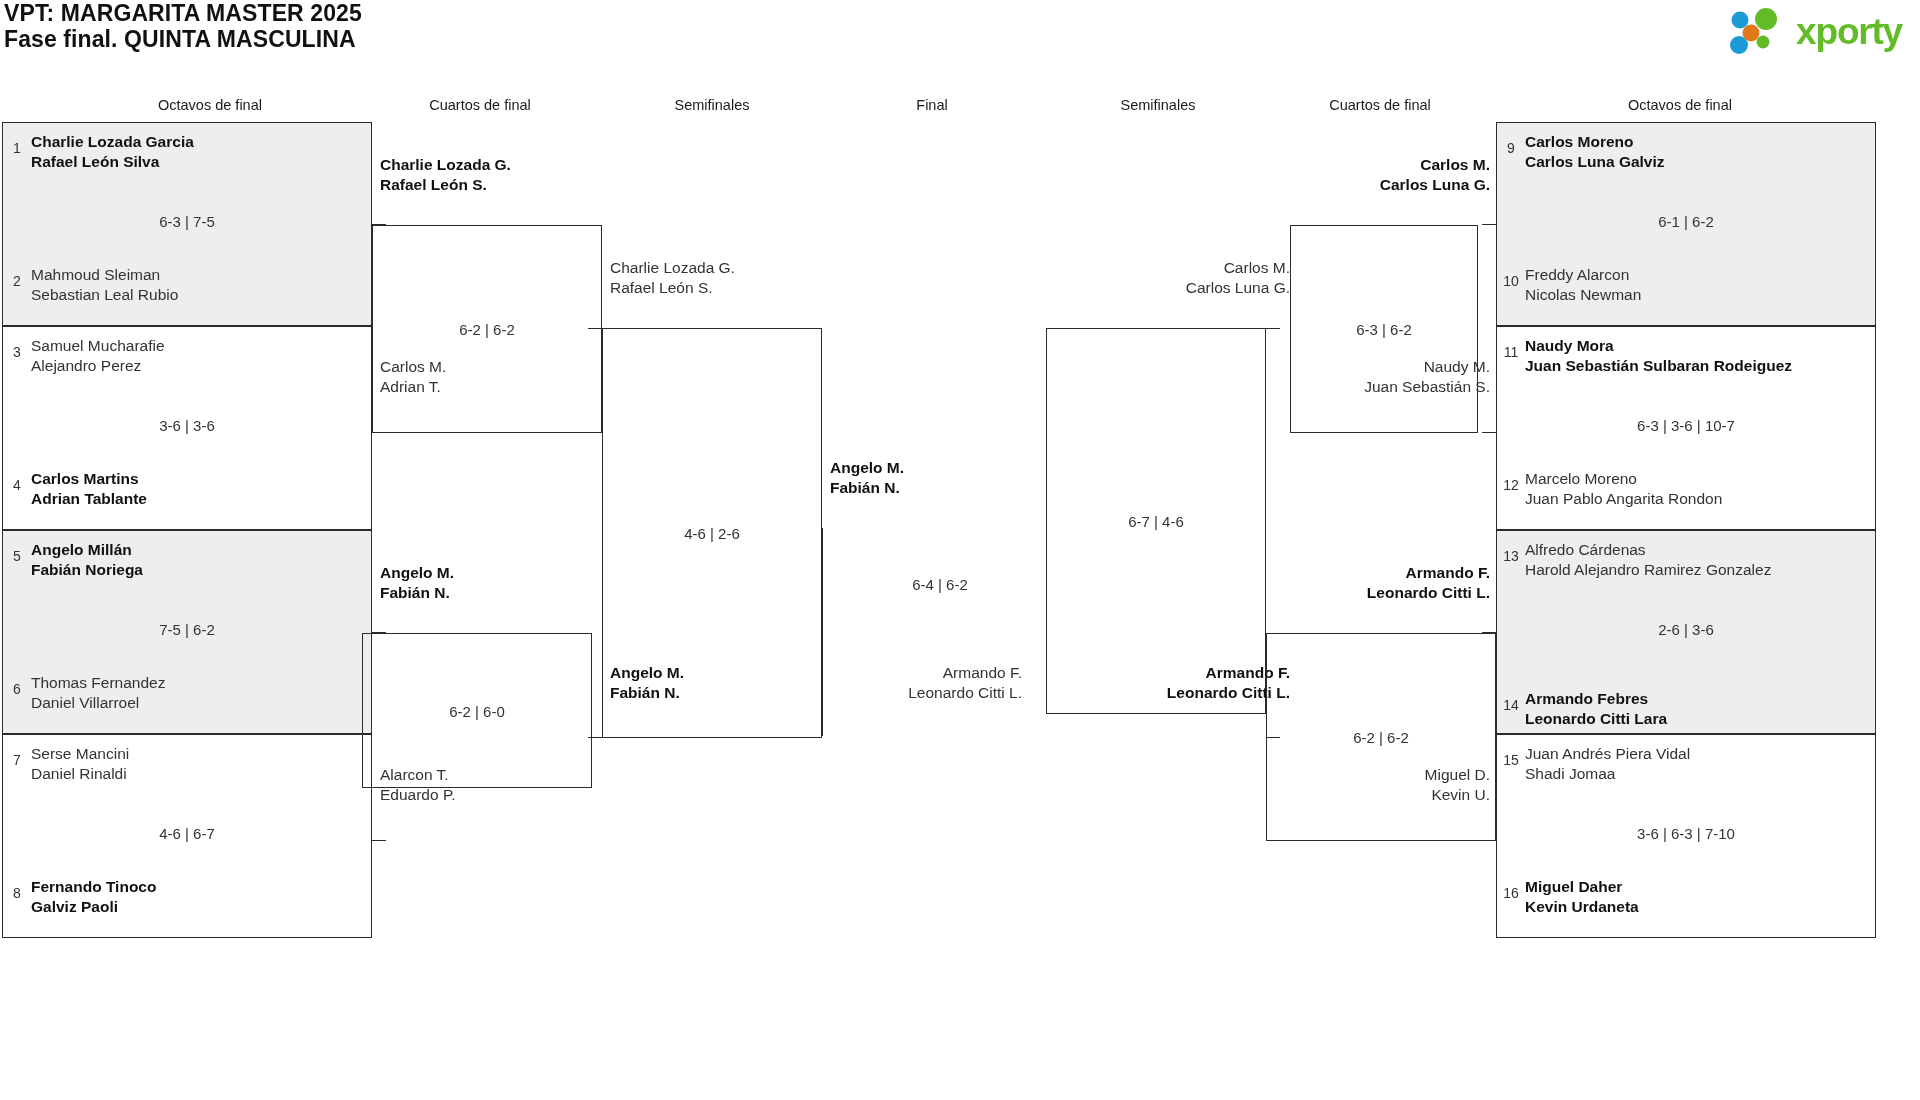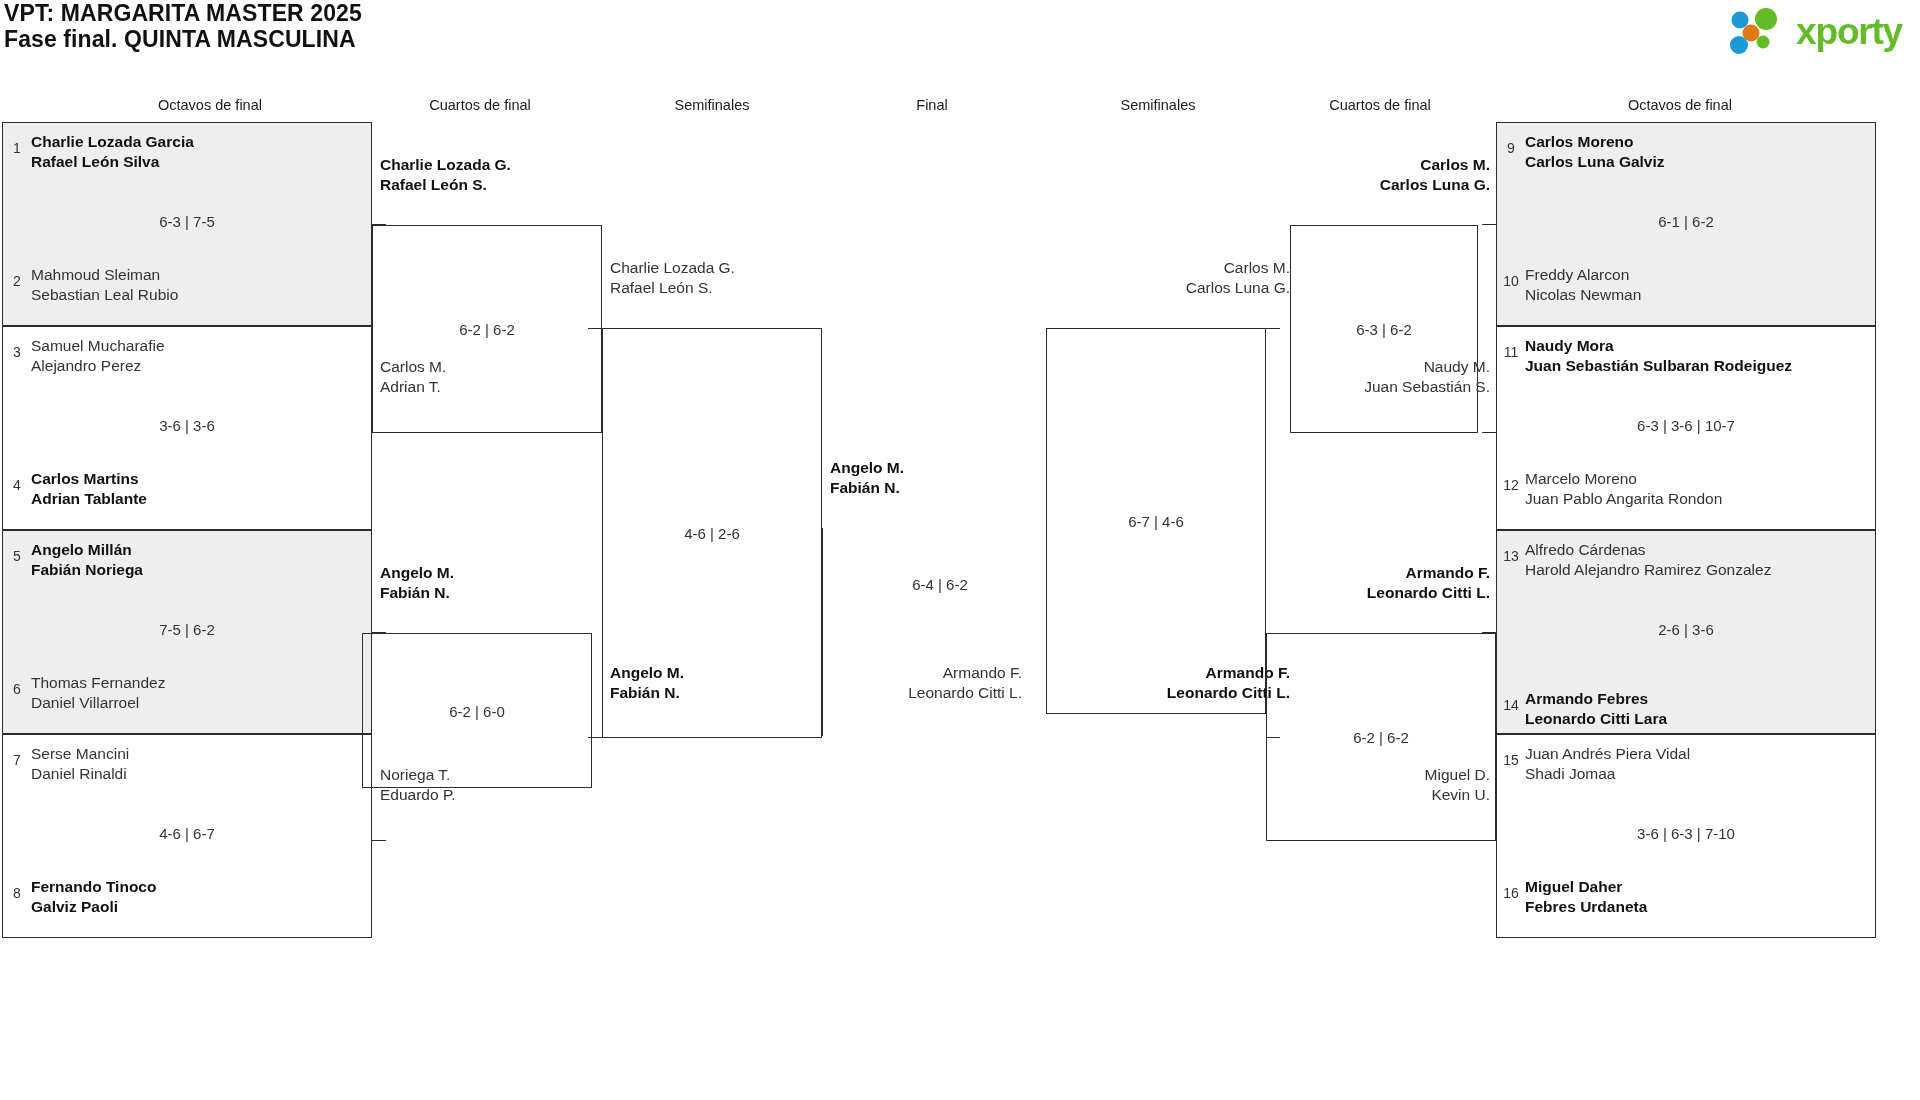--- a/index.html
+++ b/index.html
@@ -181,21 +181,21 @@
   </div>
 
   <div class="lbl win" style="left:380px; top:563px;">
     <div>Angelo M.</div>
     <div>Fabián N.</div>
   </div>
   <div class="box" style="left:362px; top:633px; width:230px; height:155px;">
     <div class="score">6-2 | 6-0</div>
   </div>
   <div class="lbl" style="left:380px; top:765px;">
-    <div>Noriega T.</div>
+    <div>Alarcon T.</div>
     <div>Eduardo P.</div>
   </div>
 
   <div class="lbl" style="left:610px; top:258px;">
     <div>Charlie Lozada G.</div>
     <div>Rafael León S.</div>
   </div>
   <div class="box" style="left:602px; top:328px; width:220px; height:410px;">
     <div class="score">4-6 | 2-6</div>
   </div>
@@ -311,21 +311,21 @@
       <div class="names">
         <div>Juan Andrés Piera Vidal</div>
         <div>Shadi Jomaa</div>
       </div>
     </div>
     <div class="score" style="top:90px;">3-6 | 6-3 | 7-10</div>
     <div class="team" style="top:139px;">
       <div class="seed">16</div>
       <div class="names win">
         <div>Miguel Daher</div>
-        <div>Febres Urdaneta</div>
+        <div>Kevin Urdaneta</div>
       </div>
     </div>
   </div>
 
   <div class="connector" style="left:372px; top:224px; width:14px; height:1px;"></div>
   <div class="connector" style="left:372px; top:432px; width:14px; height:1px;"></div>
   <div class="connector" style="left:372px; top:632px; width:14px; height:1px;"></div>
   <div class="connector" style="left:372px; top:840px; width:14px; height:1px;"></div>
   <div class="connector" style="left:588px; top:328px; width:14px; height:1px;"></div>
   <div class="connector" style="left:588px; top:737px; width:14px; height:1px;"></div>

